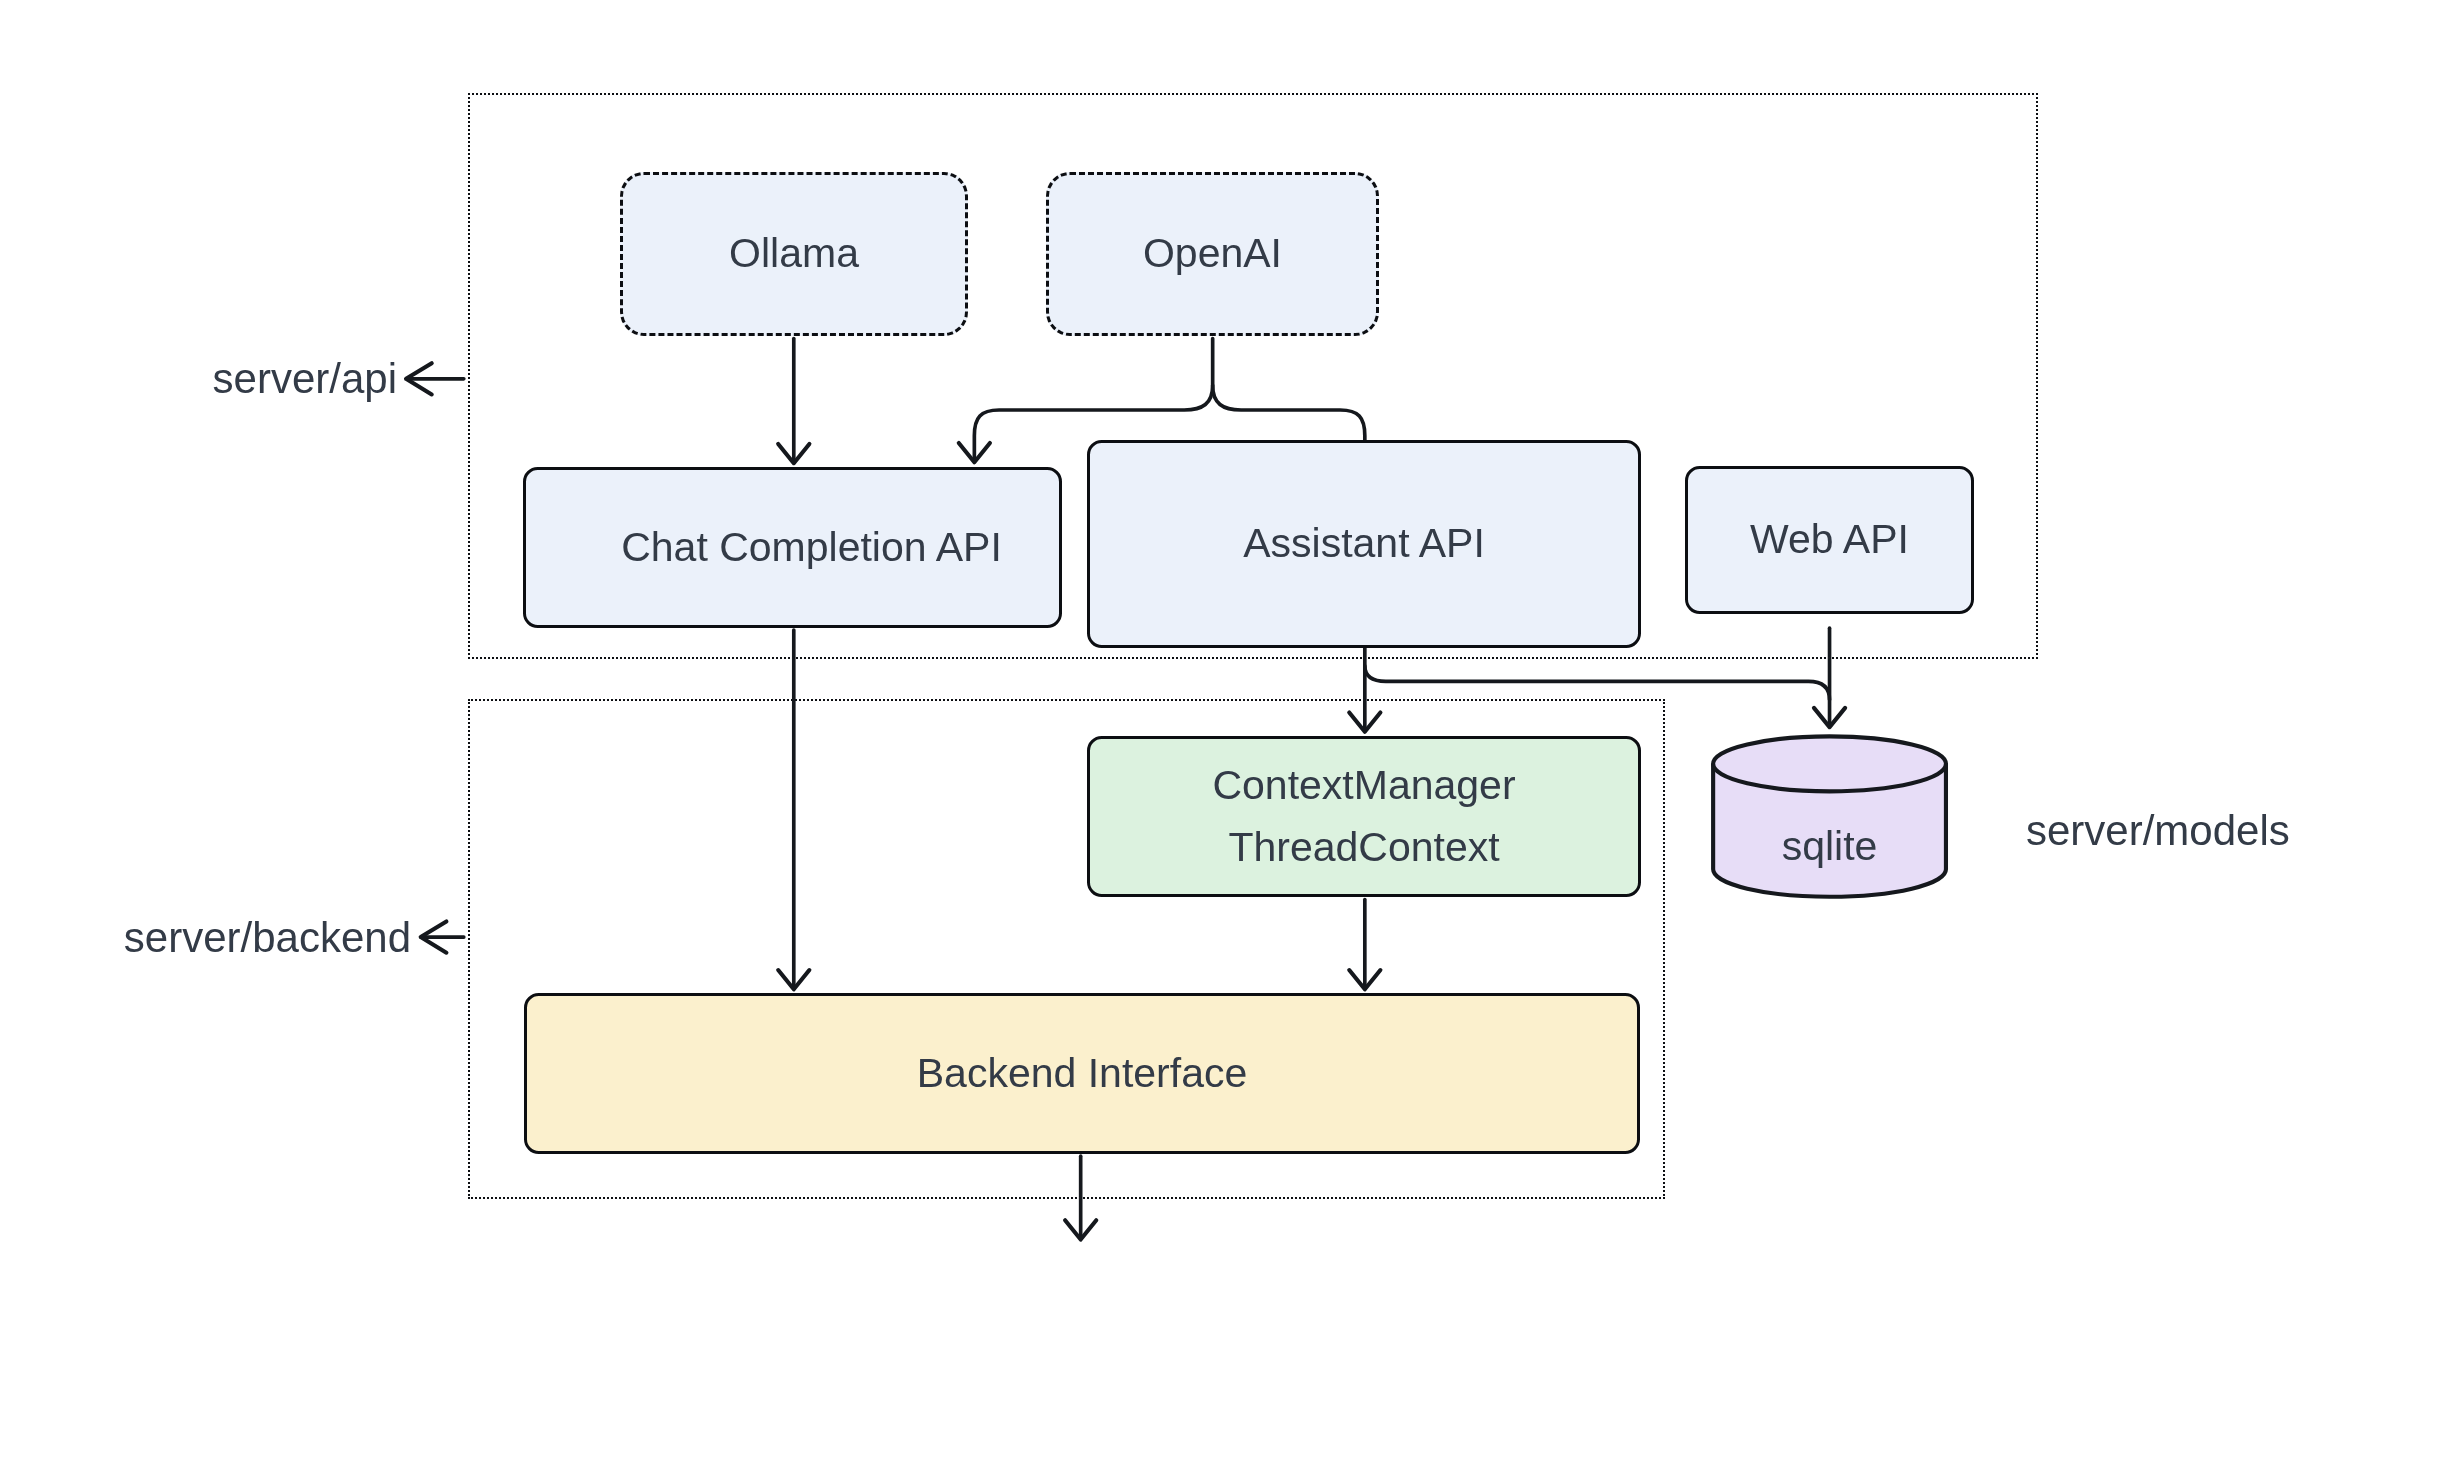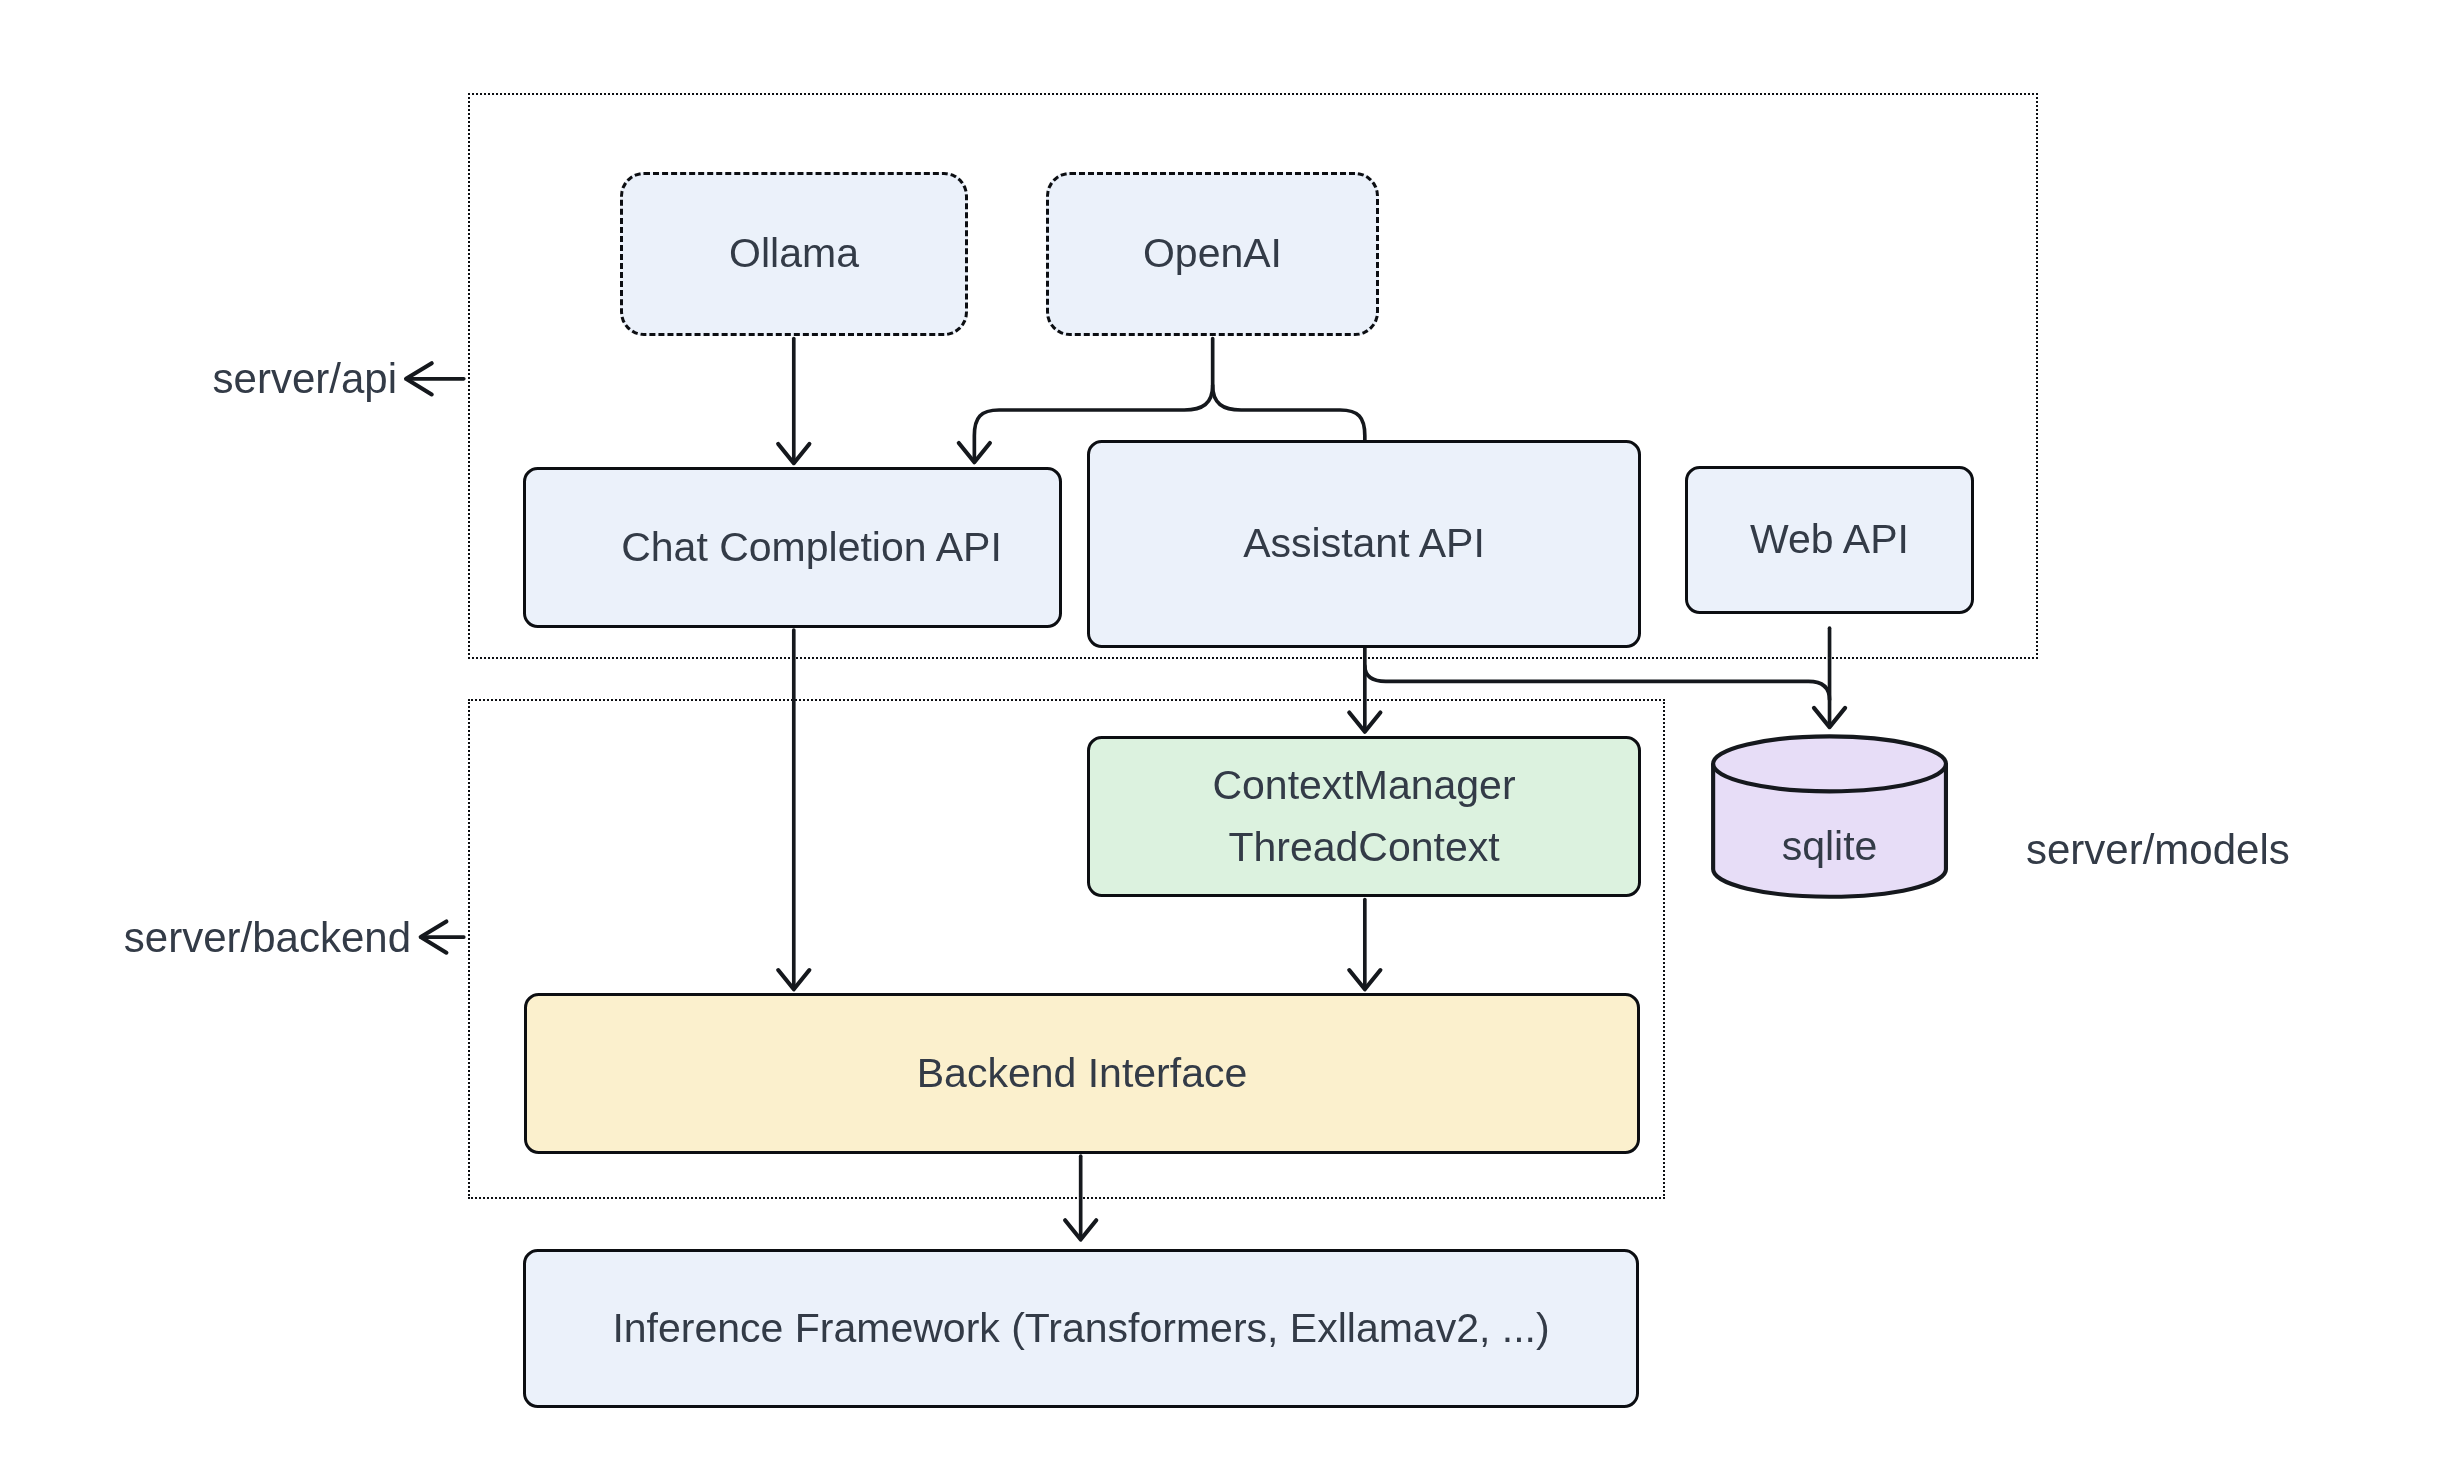--- a/index.html
+++ b/index.html
@@ -50,21 +50,21 @@
   .n-webapi    { left:1685px; top:466px;  width:289px;  height:148px; }
   .n-context   { left:1087px; top:736px;  width:554px;  height:161px; }
   .n-backend   { left:524px;  top:993px; width:1116px; height:161px; }
   .n-inference { left:523px;  top:1249px; width:1116px; height:159px; }
 
   .c-api     { left:468px; top:93px; width:1570px; height:566px; }
   .c-backend { left:468px; top:699px; width:1197px; height:500px; }
 
   .l-api     { left:168px;  top:348px; width:229px; text-align:right; }
   .l-backend { left:95px;  top:907px; width:316px; text-align:right; }
-  .l-models  { left:2026px; top:800px; width:431px; text-align:left;margin-top:19px; }
+  .l-models  { left:2026px; top:800px; width:431px; text-align:left; }
 </style>
 </head>
 <body>
 
 <div class="canvas">
 
   <div class="cluster c-api"></div>
   <div class="cluster c-backend"></div>
 
   <svg class="edges-layer" viewBox="0 0 2686 1614">
@@ -143,23 +143,20 @@
   <div class="node fill-blue n-webapi">
     <span>Web API</span>
   </div>
   <div class="node fill-green n-context">
     <span>ContextManager</span>
     <span>ThreadContext</span>
   </div>
   <div class="node fill-yellow n-backend">
     <span>Backend Interface</span>
   </div>
-  <div class="node fill-blue n-inference">
-    <span>Inference Framework (Transformers, Exllamav2, ...)</span>
-  </div>
 
   <div class="cyl-label">sqlite</div>
 
   <div class="side-label l-api">server/api</div>
   <div class="side-label l-backend">server/backend</div>
   <div class="side-label l-models">server/models</div>
 
 </div>
 
 

